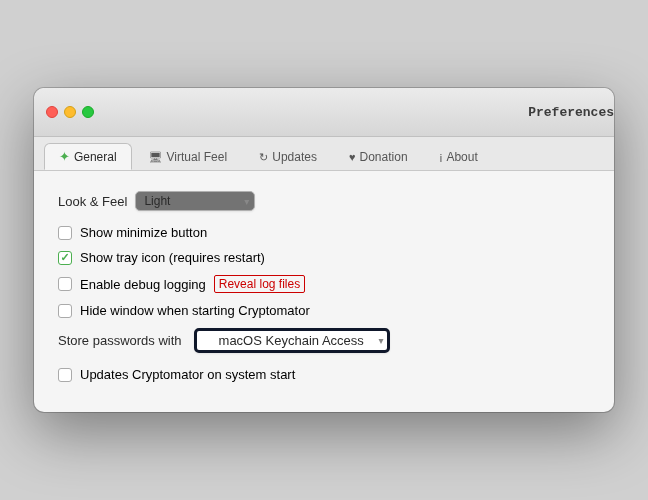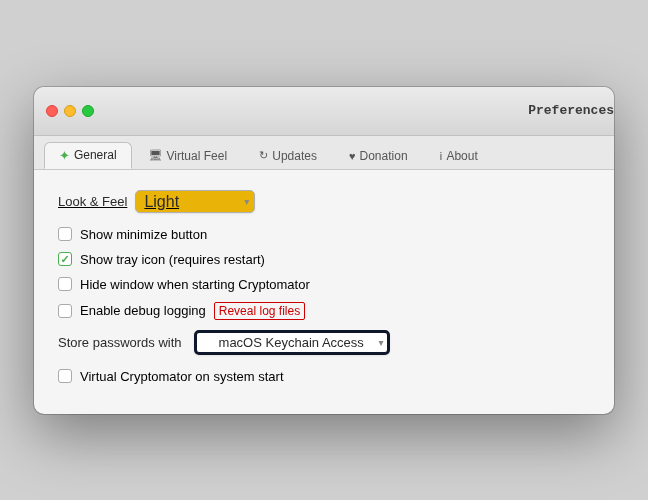--- a/index.html
+++ b/index.html
@@ -82,38 +82,37 @@
       font-size: 11px;
     }
     .content {
       padding: 20px 24px;
     }
     .row {
       display: flex;
       align-items: center;
       margin-bottom: 14px;
       gap: 8px;
-      text-decoration: underline;
     }
     .row-label {
       color: #2a2a2a;
       white-space: nowrap;
     }
     .select-wrapper {
       position: relative;
       display: inline-flex;
       align-items: center;
     }
     select {
       appearance: none;
-      background: #eab308;
+      background: #737373;
       border: 1px solid #b0b0b0;
       border-radius: 5px;
       padding: 2px 22px 2px 8px;
-      font-size: 16px;
+      font-size: 12px;
       color: #2a2a2a;
       cursor: pointer;
       min-width: 120px;
       box-shadow: 0 1px 2px rgba(0,0,0,0.08);
     }
     .select-arrow {
       position: absolute;
       right: 6px;
       pointer-events: none;
       color: #888;
@@ -264,39 +263,39 @@
 
     <div class="checkbox-row">
       <div class="checkbox checked">
         <span class="checkmark">✓</span>
       </div>
       <span>Show tray icon (requires restart)</span>
     </div>
 
     <div class="checkbox-row">
       <div class="checkbox"></div>
-      <span>Hide window when starting Cryptomator</span>
-    </div>
-
-    <div class="checkbox-row">
-      <div class="checkbox"></div>
       <span>Enable debug logging</span>
       <span class="inline-link">Reveal log files</span>
+    </div>
+
+    <div class="checkbox-row">
+      <div class="checkbox"></div>
+      <span>Hide window when starting Cryptomator</span>
     </div>
 
     <div class="password-row">
       <span class="row-label">Store passwords with</span>
       <div class="select-wrapper">
         <select class="password-select">
           <option>macOS Keychain Access</option>
           <option>None</option>
         </select>
         <span class="select-arrow">▾</span>
       </div>
     </div>
 
     <div class="checkbox-row">
       <div class="checkbox"></div>
-      <span>Virtual Cryptomator on system start</span>
+      <span>Updates Cryptomator on system start</span>
     </div>
 
   </div>
 </div>
 
 </body></html>

